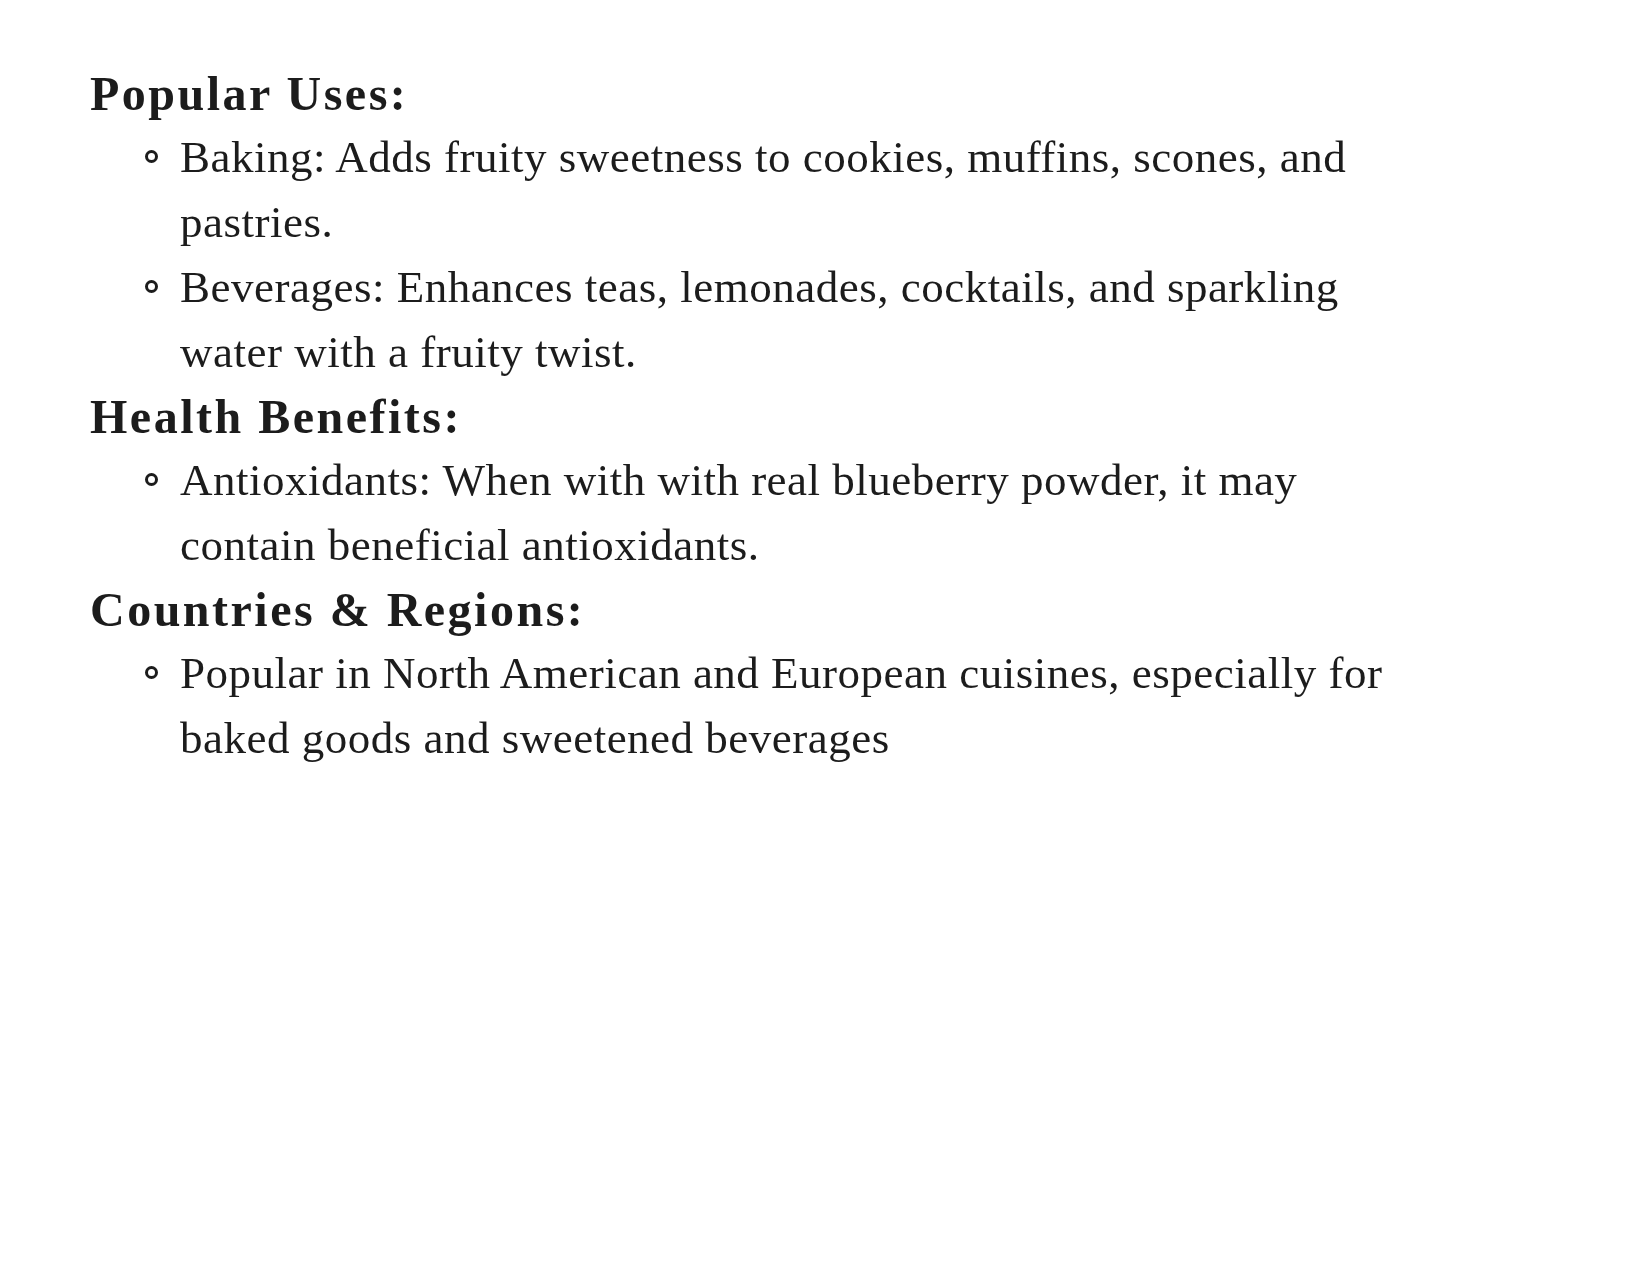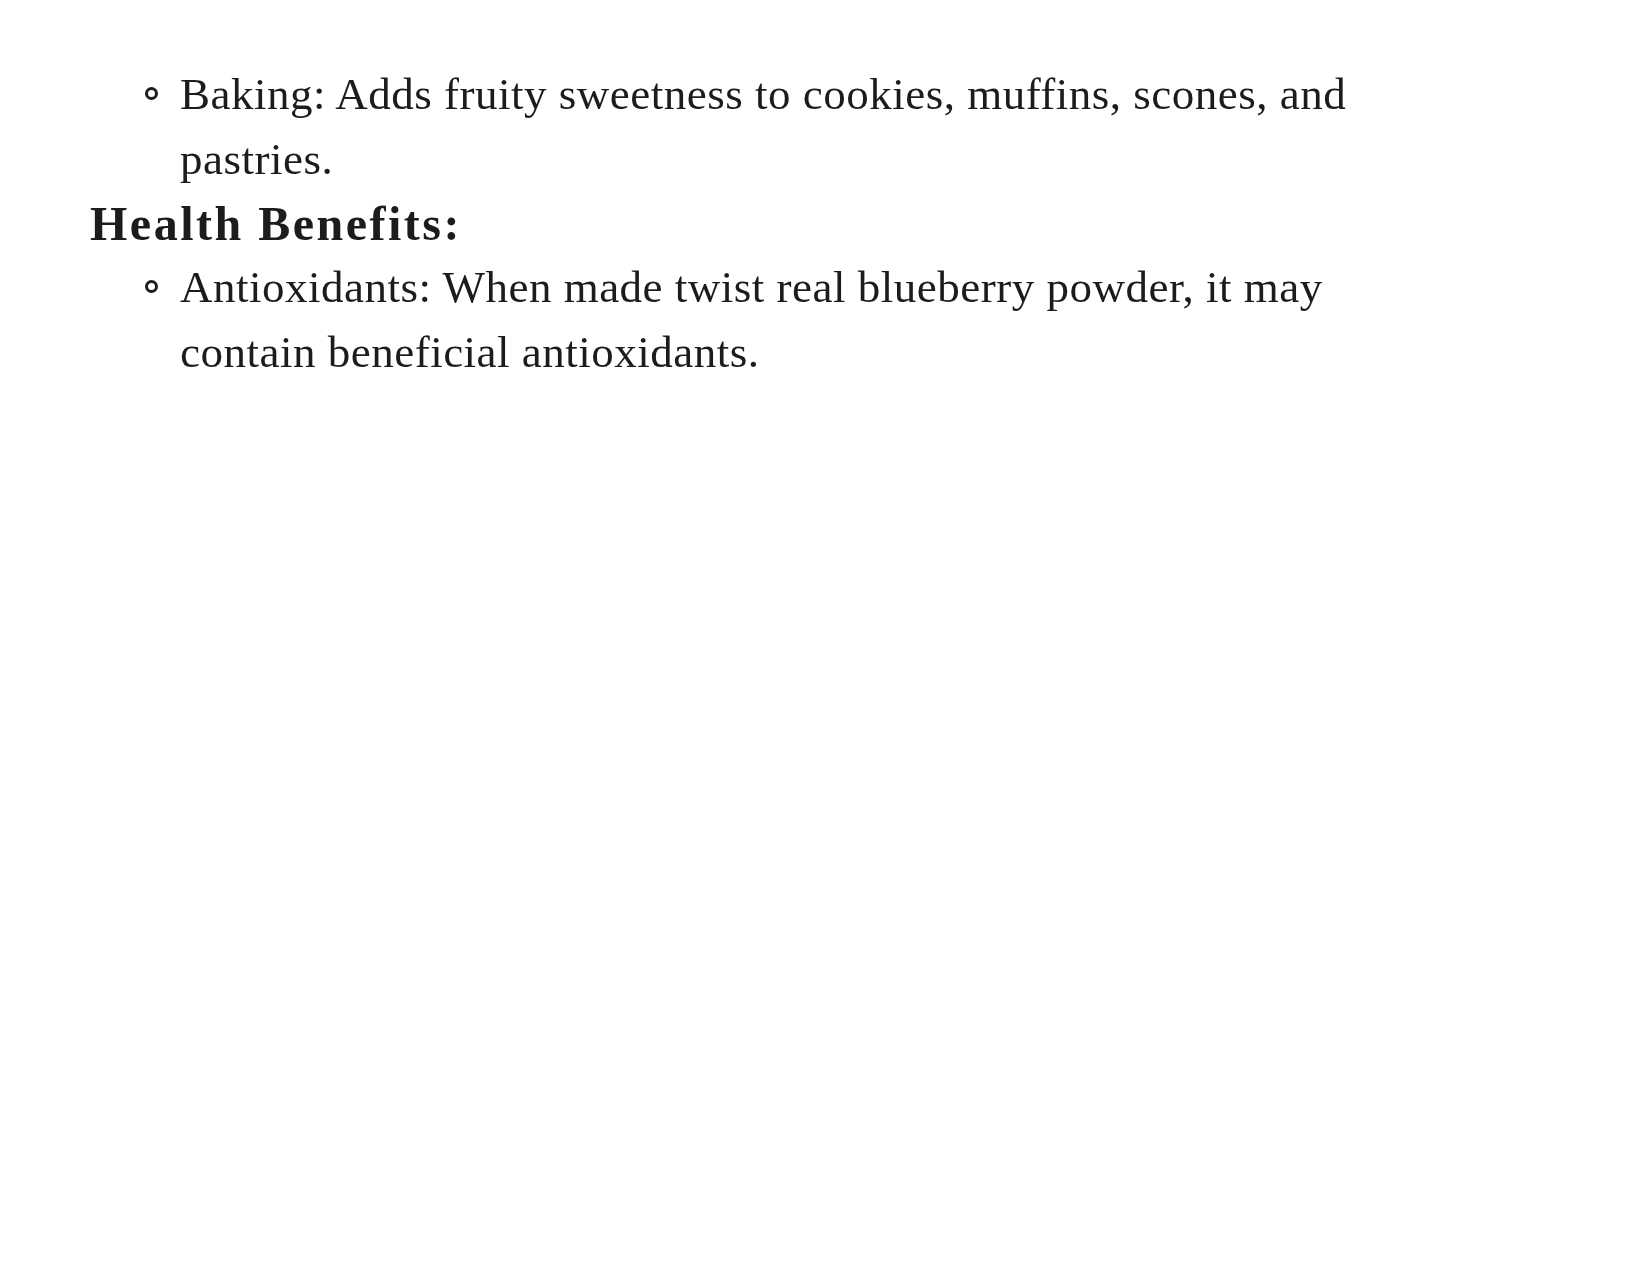--- a/index.html
+++ b/index.html
@@ -48,32 +48,46 @@
     border-radius: 50%;
     background: transparent;
   }
 </style>
 </head>
 <body>
 
 <main class="doc">
 
   <section class="sec">
+    <h2 class="heading">Popular Uses:</h2>
     <ul class="list">
       <li class="item">
         <span class="bullet"></span>
         <span>Baking: Adds fruity sweetness to cookies, muffins, scones, and pastries.</span>
+      </li>
+      <li class="item">
+        <span class="bullet"></span>
+        <span>Beverages: Enhances teas, lemonades, cocktails, and sparkling water with a fruity twist.</span>
       </li>
     </ul>
   </section>
 
   <section class="sec">
     <h2 class="heading">Health Benefits:</h2>
     <ul class="list">
       <li class="item">
         <span class="bullet"></span>
-        <span>Antioxidants: When made twist real blueberry powder, it may contain beneficial antioxidants.</span>
+        <span>Antioxidants: When with with real blueberry powder, it may contain beneficial antioxidants.</span>
       </li>
     </ul>
   </section>
 
+  <section class="sec">
+    <h2 class="heading">Countries &amp; Regions:</h2>
+    <ul class="list">
+      <li class="item">
+        <span class="bullet"></span>
+        <span>Popular in North American and European cuisines, especially for baked goods and sweetened beverages</span>
+      </li>
+    </ul>
+  </section>
 
 </main>
 
 </body></html>

